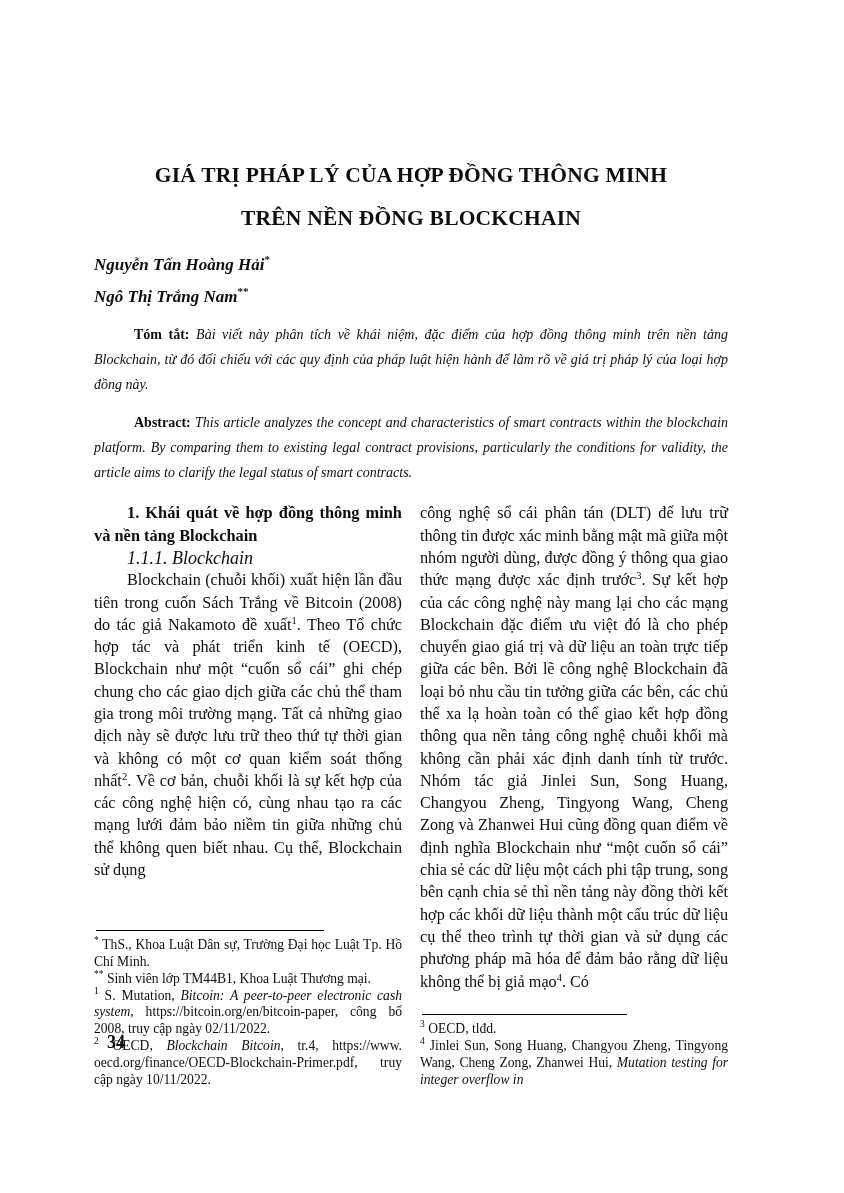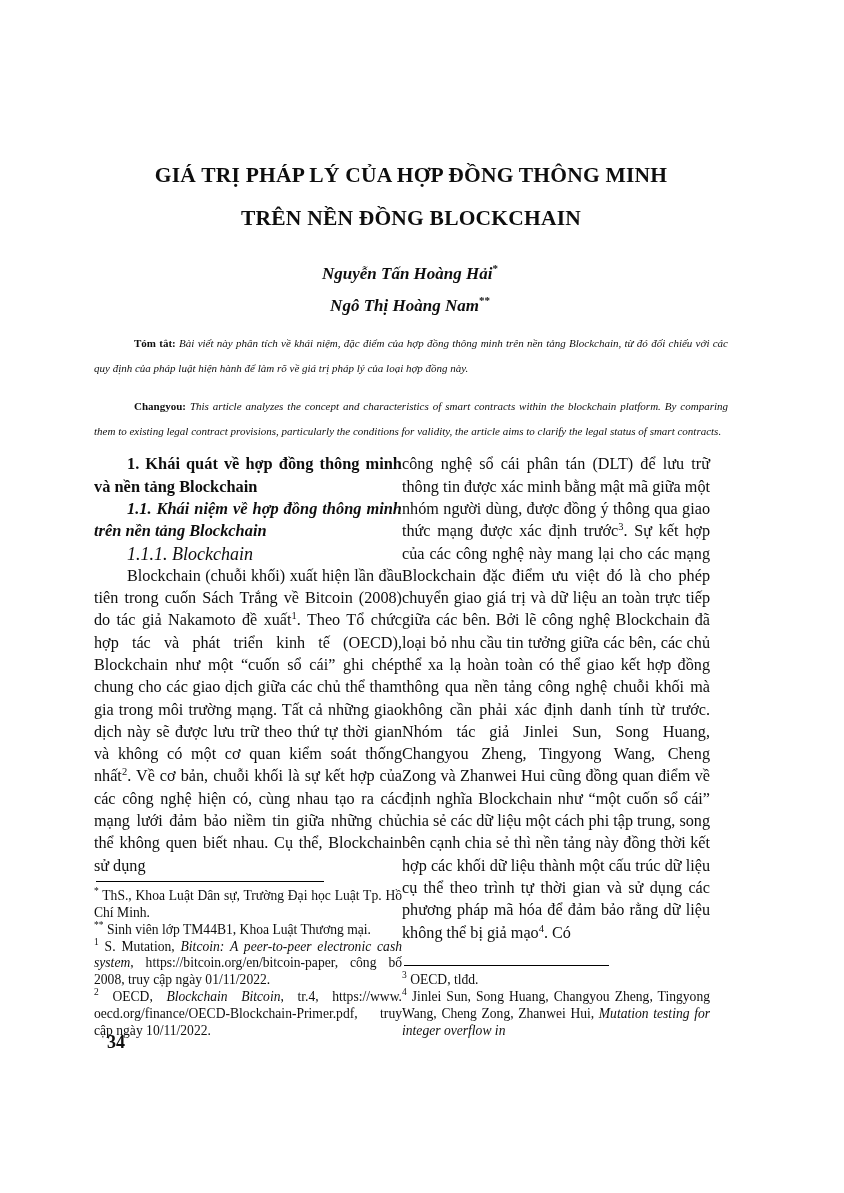--- a/index.html
+++ b/index.html
@@ -17,40 +17,40 @@
   .title {
     margin:154px 0 0 0;
     text-align:center;
     font-size:21.5px;
     font-weight:bold;
     line-height:43px;
     letter-spacing:0.2px;
   }
 
   .authors {
-    margin:15px 2px 0 0;
-    text-align:center;
+    margin:6px 2px 0 0;
+    text-align:left;
     font-weight:bold;
     font-style:italic;
     font-size:17px;
     line-height:26px;
   }
   .authors sup { font-size:11px; font-style:normal; }
 
   .abstract-para {
     margin:13px 0 0 0;
     text-align:justify;
-    font-size:11px;
+    font-size:14px;
     line-height:25px;
     text-indent:40px;
   }
   .abstract-label { font-weight:bold; font-style:normal; }
   .abstract-text { font-style:italic; }
 
-  .columns { display:flex; margin-top:9px; }
+  .columns { display:flex; gap:18px; margin-top:17px; }
   .column {
     width:308px;
     min-height:586px;
     display:flex;
     flex-direction:column;
     text-align:justify;
     font-size:16.2px;
     line-height:22.3px;
   }
   .heading-1 { margin:0; font-size:16.4px; font-weight:bold; text-indent:33px; }
@@ -77,40 +77,39 @@
 </head>
 <body>
 
 <div class="page">
   <div class="content">
 
     <h1 class="title"><span>GIÁ TRỊ PHÁP LÝ CỦA HỢP ĐỒNG THÔNG MINH</span><br><span>TRÊN NỀN ĐỒNG BLOCKCHAIN</span></h1>
 
     <div class="authors">
       <div class="author"><span>Nguyễn Tấn Hoàng Hải</span><sup>*</sup></div>
-      <div class="author"><span>Ngô Thị Hoàng Nam</span><sup>**</sup></div>
+      <div class="author"><span>Ngô Thị Trắng Nam</span><sup>**</sup></div>
     </div>
 
     <p class="abstract-para"><span class="abstract-label">Tóm tắt:</span> <span class="abstract-text">Bài viết này phân tích về khái niệm, đặc điểm của hợp đồng thông minh trên nền tảng Blockchain, từ đó đối chiếu với các quy định của pháp luật hiện hành để làm rõ về giá trị pháp lý của loại hợp đồng này.</span></p>
 
-    <p class="abstract-para"><span class="abstract-label">Changyou:</span> <span class="abstract-text">This article analyzes the concept and characteristics of smart contracts within the blockchain platform. By comparing them to existing legal contract provisions, particularly the conditions for validity, the article aims to clarify the legal status of smart contracts.</span></p>
+    <p class="abstract-para"><span class="abstract-label">Abstract:</span> <span class="abstract-text">This article analyzes the concept and characteristics of smart contracts within the blockchain platform. By comparing them to existing legal contract provisions, particularly the conditions for validity, the article aims to clarify the legal status of smart contracts.</span></p>
 
     <div class="columns">
 
       <div class="column column-left">
         <p class="heading-1">1. Khái quát về hợp đồng thông minh và nền tảng Blockchain</p>
-        <p class="heading-2">1.1. Khái niệm về hợp đồng thông minh trên nền tảng Blockchain</p>
         <p class="heading-3">1.1.1. Blockchain</p>
         <p class="body-para"><span>Blockchain (chuỗi khối) xuất hiện lần đầu tiên trong cuốn Sách Trắng về Bitcoin (2008) do tác giả Nakamoto đề xuất</span><sup>1</sup><span>. Theo Tổ chức hợp tác và phát triển kinh tế (OECD), Blockchain như một “cuốn sổ cái” ghi chép chung cho các giao dịch giữa các chủ thể tham gia trong môi trường mạng. Tất cả những giao dịch này sẽ được lưu trữ theo thứ tự thời gian và không có một cơ quan kiểm soát thống nhất</span><sup>2</sup><span>. Về cơ bản, chuỗi khối là sự kết hợp của các công nghệ hiện có, cùng nhau tạo ra các mạng lưới đảm bảo niềm tin giữa những chủ thể không quen biết nhau. Cụ thể, Blockchain sử dụng</span></p>
 
         <div class="footnotes">
           <div class="fn-rule"></div>
           <p class="fn"><sup>*</sup> <span>ThS., Khoa Luật Dân sự, Trường Đại học Luật Tp. Hồ Chí Minh.</span><span class="fn-italic"></span><span></span></p>
           <p class="fn"><sup>**</sup> <span>Sinh viên lớp TM44B1, Khoa Luật Thương mại.</span><span class="fn-italic"></span><span></span></p>
-          <p class="fn"><sup>1</sup> <span>S. Mutation, </span><span class="fn-italic">Bitcoin: A peer-to-peer electronic cash system</span><span>, https://bitcoin.org/en/bitcoin-paper, công bố 2008, truy cập ngày 01/11/2022.</span></p>
+          <p class="fn"><sup>1</sup> <span>S. Mutation, </span><span class="fn-italic">Bitcoin: A peer-to-peer electronic cash system</span><span>, https://bitcoin.org/en/bitcoin-paper, công bố 2008, truy cập ngày 02/11/2022.</span></p>
           <p class="fn"><sup>2</sup> <span>OECD, </span><span class="fn-italic">Blockchain Bitcoin</span><span>, tr.4, https://www. oecd.org/finance/OECD-Blockchain-Primer.pdf, truy cập ngày 10/11/2022.</span></p>
         </div>
       </div>
 
       <div class="column column-right">
         <p class="body-para"><span>công nghệ sổ cái phân tán (DLT) để lưu trữ thông tin được xác minh bằng mật mã giữa một nhóm người dùng, được đồng ý thông qua giao thức mạng được xác định trước</span><sup>3</sup><span>. Sự kết hợp của các công nghệ này mang lại cho các mạng Blockchain đặc điểm ưu việt đó là cho phép chuyển giao giá trị và dữ liệu an toàn trực tiếp giữa các bên. Bởi lẽ công nghệ Blockchain đã loại bỏ nhu cầu tin tưởng giữa các bên, các chủ thể xa lạ hoàn toàn có thể giao kết hợp đồng thông qua nền tảng công nghệ chuỗi khối mà không cần phải xác định danh tính từ trước. Nhóm tác giả Jinlei Sun, Song Huang, Changyou Zheng, Tingyong Wang, Cheng Zong và Zhanwei Hui cũng đồng quan điểm về định nghĩa Blockchain như “một cuốn sổ cái” chia sẻ các dữ liệu một cách phi tập trung, song bên cạnh chia sẻ thì nền tảng này đồng thời kết hợp các khối dữ liệu thành một cấu trúc dữ liệu cụ thể theo trình tự thời gian và sử dụng các phương pháp mã hóa để đảm bảo rằng dữ liệu không thể bị giả mạo</span><sup>4</sup><span>. Có</span></p>
 
         <div class="footnotes">
           <div class="fn-rule"></div>
           <p class="fn"><sup>3</sup> <span>OECD, tlđd.</span><span class="fn-italic"></span><span></span></p>

